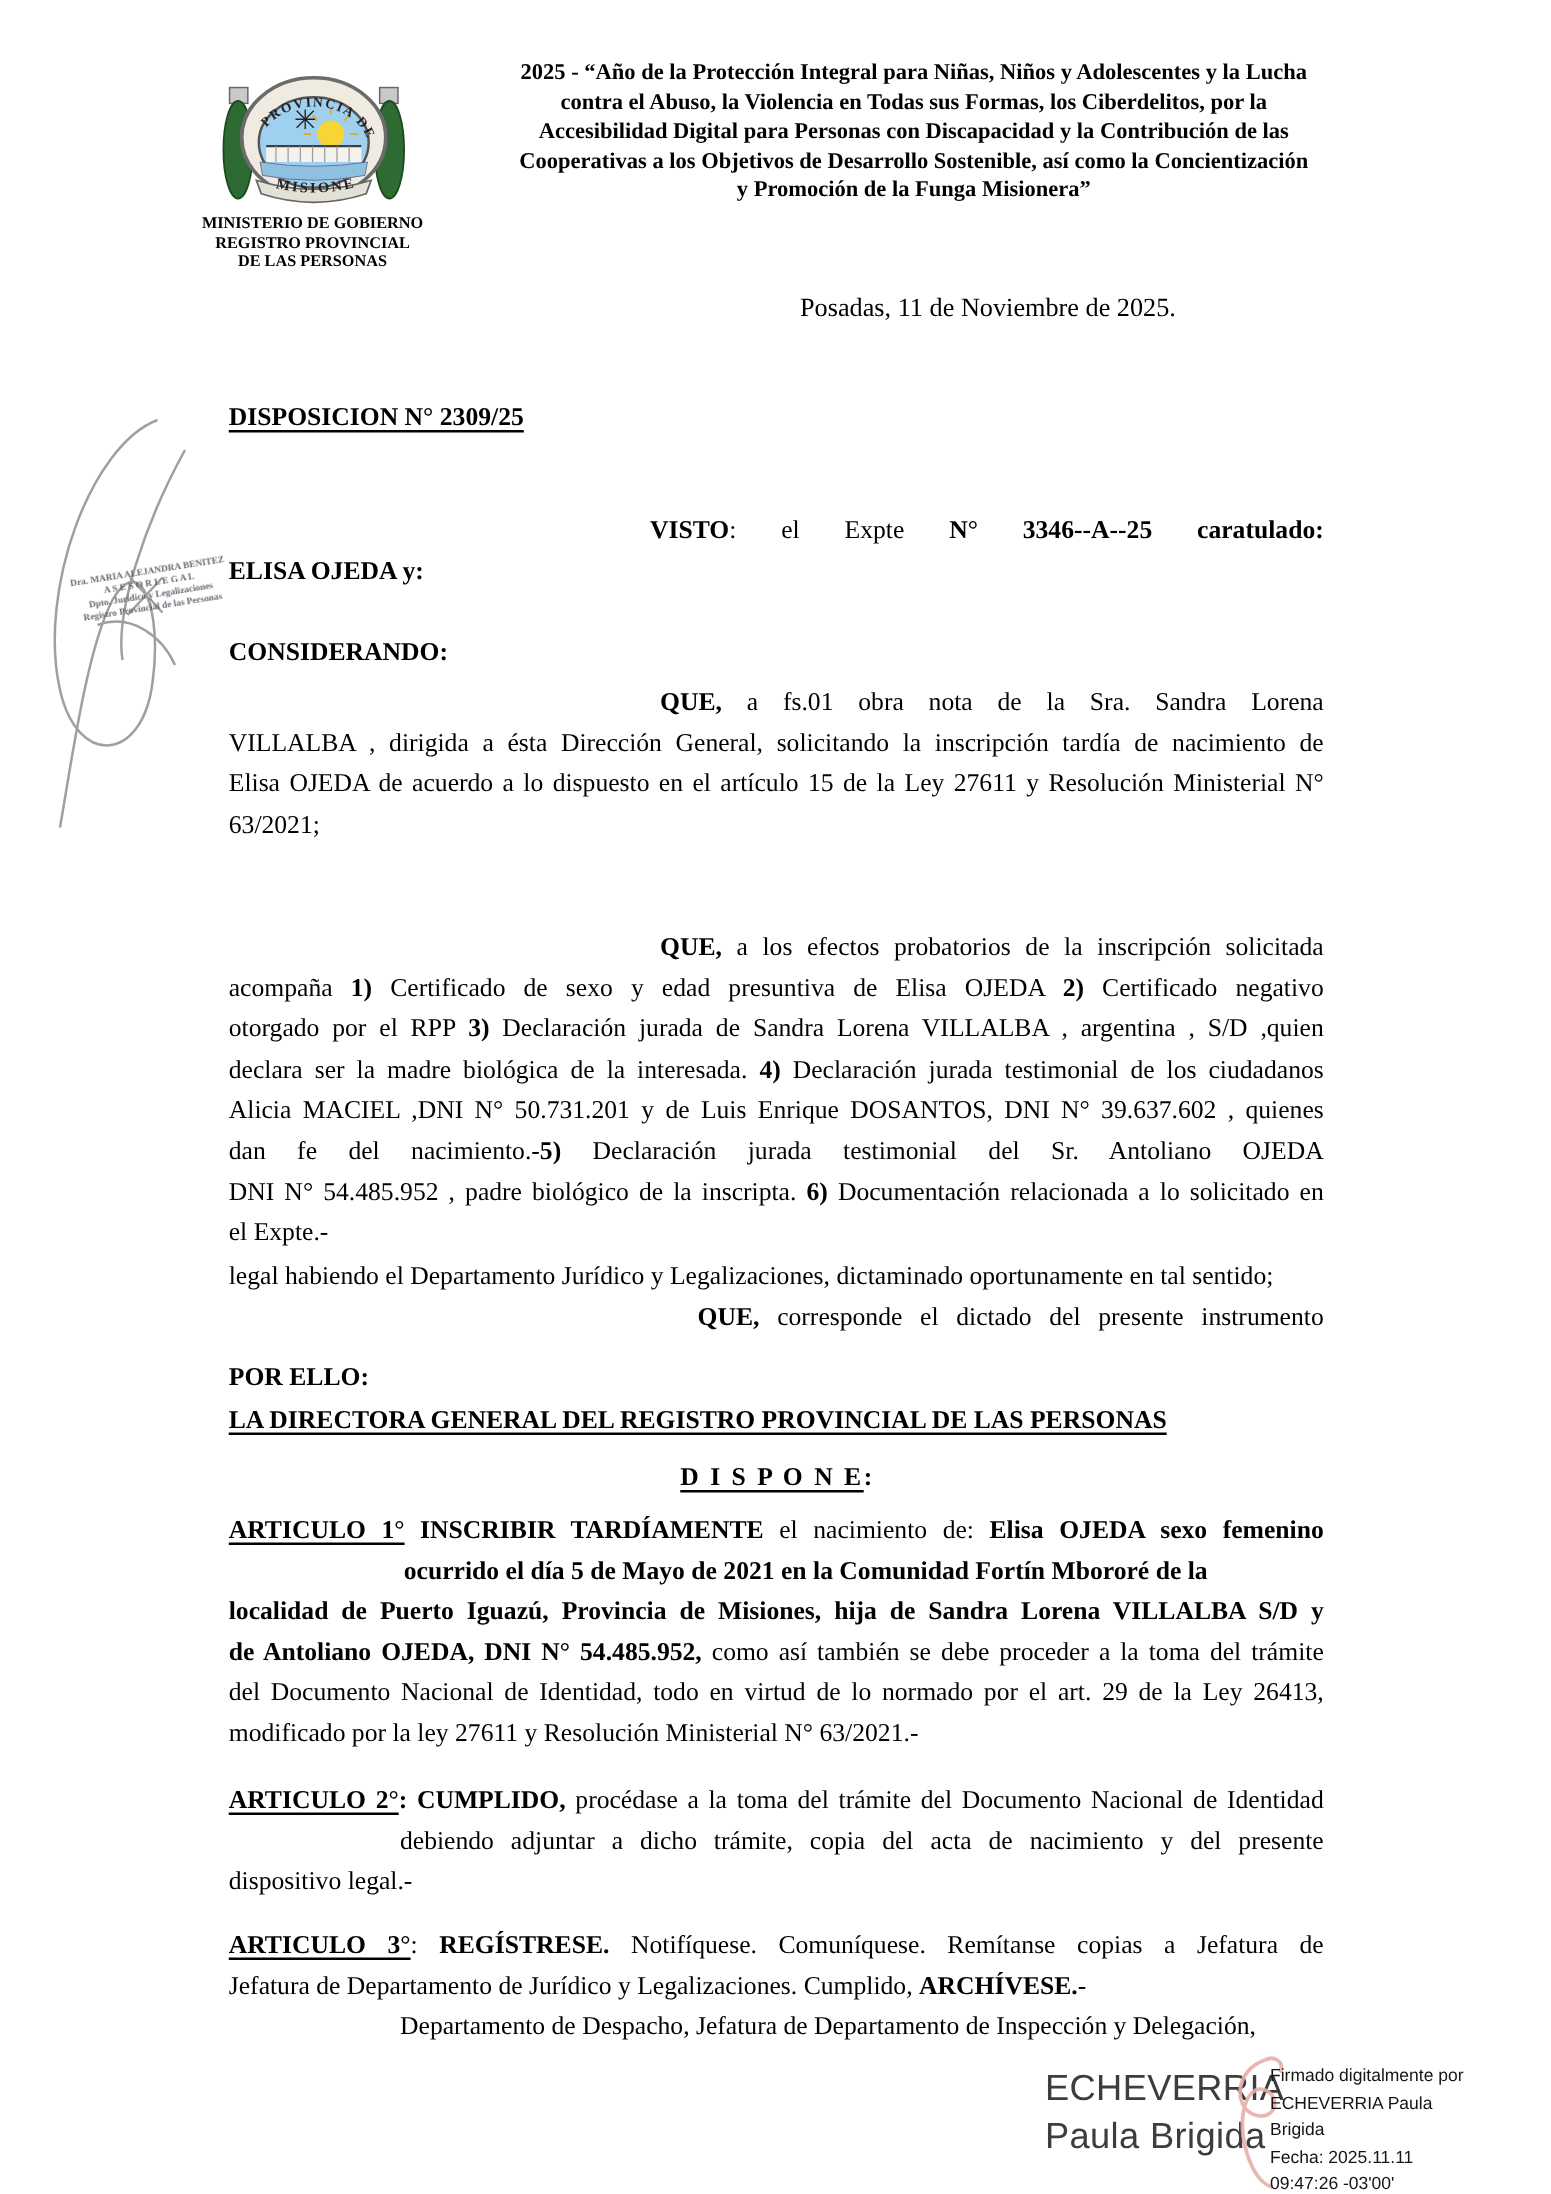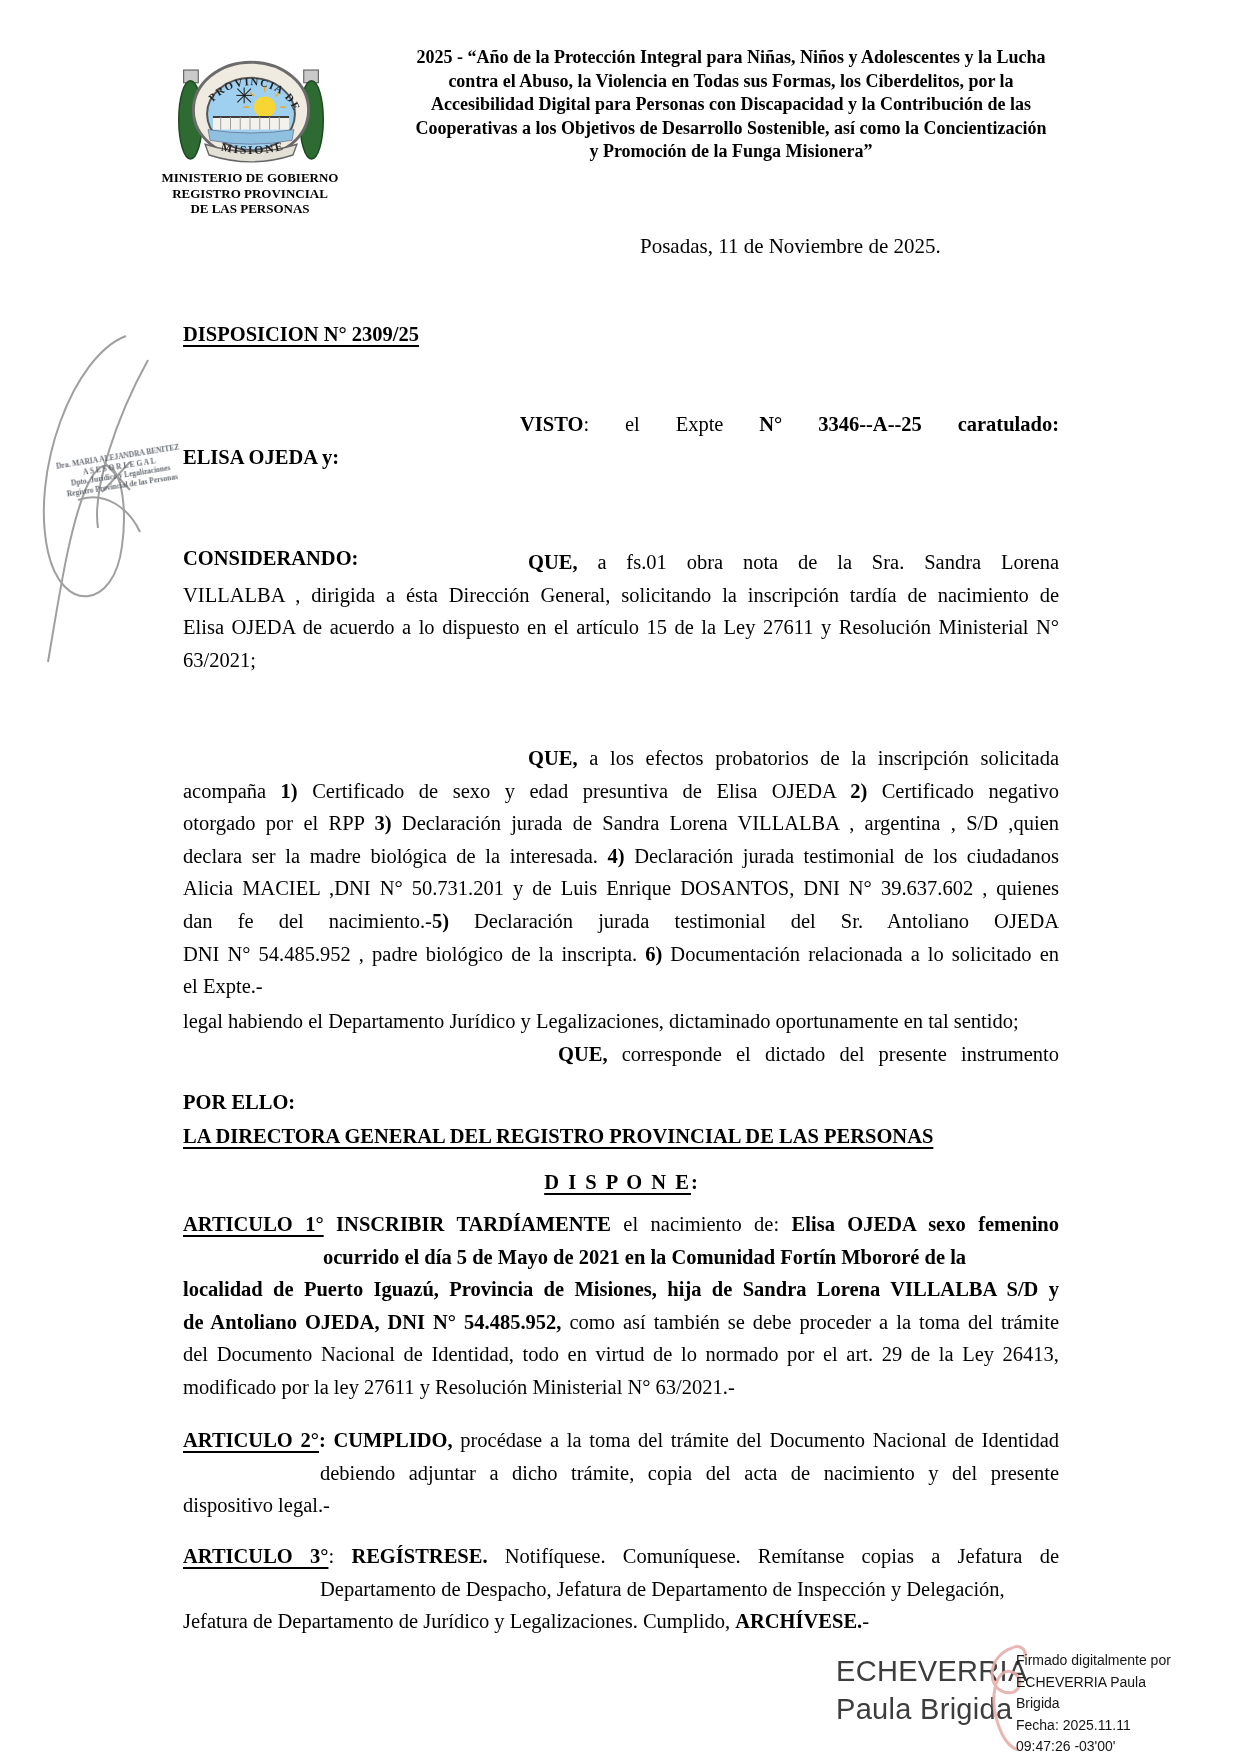--- a/index.html
+++ b/index.html
@@ -23,21 +23,21 @@
   .quote { left:390px; top:46px; width:682px; font-size:18px; line-height:23.6px;
            font-weight:700; }
   .logo  { left:168px; top:58px; width:166px; height:110px; }
   .org   { left:130px; top:170px; width:240px; font-size:13px; line-height:15.5px; font-weight:700; }
   .date  { left:640px; top:234px; font-size:21px; }
 
   
   .bodyb { left:183px; width:876px; font-size:20.5px; line-height:32.6px; }
   .title    { top:318px; }
   .visto    { top:392px; }
-  .conside  { top:506px;margin-top:36px; }
+  .conside  { top:506px; }
   .p1       { top:546px; }
   .p2       { top:742px; }
   .p3       { top:1005px; }
   .porello  { top:1086px; }
   .directora{ top:1120px; }
   .dispone  { top:1166px; }
   .art1     { top:1208px; }
   .art2     { top:1424px; }
   .art3     { top:1540px; }
 
@@ -196,22 +196,22 @@
     </div>
 
   <div class="abs bodyb art2">
       <div class="line justify"><span class="b u">ARTICULO 2°</span><span class="b">: </span><span class="b">CUMPLIDO,</span><span> procédase a la toma del trámite del Documento Nacional de Identidad</span></div>
       <div class="line justify" style="padding-left: 137px;"><span>debiendo  adjuntar  a  dicho  trámite,  copia  del  acta  de  nacimiento  y  del  presente</span></div>
       <div class="line left"><span>dispositivo legal.-</span></div>
     </div>
 
   <div class="abs bodyb art3">
       <div class="line justify"><span class="b u">ARTICULO 3°</span><span>: </span><span class="b">REGÍSTRESE.</span><span> Notifíquese. Comuníquese. Remítanse copias a Jefatura de</span></div>
+      <div class="line left"><span>Jefatura de Departamento de Jurídico y Legalizaciones. Cumplido, </span><span class="b">ARCHÍVESE.</span><span>-</span></div>
       <div class="line left" style="padding-left: 137px;"><span>Departamento de Despacho, Jefatura de Departamento de Inspección y Delegación,</span></div>
-      <div class="line left"><span>Jefatura de Departamento de Jurídico y Legalizaciones. Cumplido, </span><span class="b">ARCHÍVESE.</span><span>-</span></div>
     </div>
 
   <div class="abs digname">
       <div class="line left"><span>ECHEVERRIA</span></div>
       <div class="line left"><span>Paula Brigida</span></div>
     </div>
 
   <svg class="abs ribbon" viewBox="0 0 58 112" aria-hidden="true">
     <g fill="none" stroke="#e7b0ab" stroke-width="3" opacity="0.9">
       <path d="M34 6 C 10 14 8 44 26 50 C 42 55 48 36 34 30 C 18 24 8 58 24 92 C 28 100 34 106 40 108"></path>

